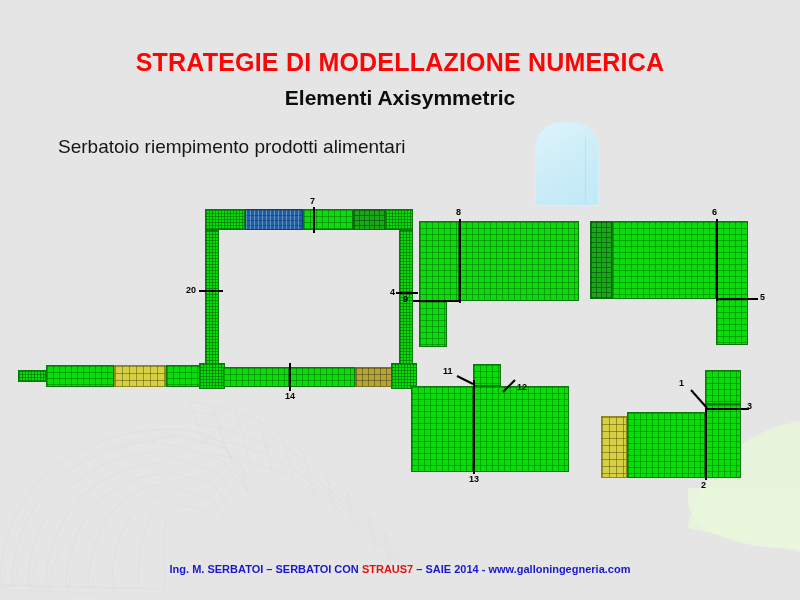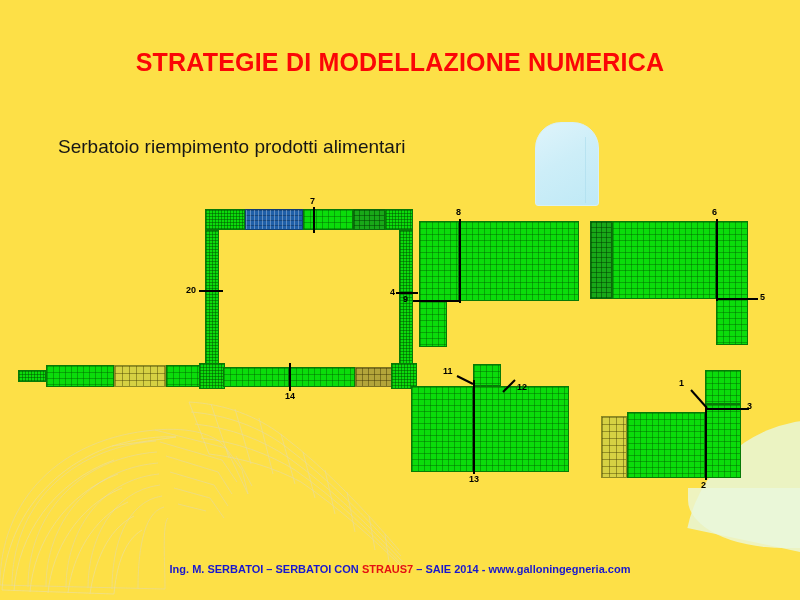--- a/index.html
+++ b/index.html
@@ -1,20 +1,20 @@
 <!DOCTYPE html>
 <html><head>
 <meta charset="utf-8">
 <style>
   html,body{margin:0;padding:0;}
   body{
     width:800px;height:600px;overflow:hidden;background:#ffffff;
     font-family:"Liberation Sans", sans-serif;position:relative;
   }
-  #slide{position:absolute;inset:0;width:800px;height:600px;overflow:hidden;background:#fde047;}
+  #slide{position:absolute;inset:0;width:800px;height:600px;overflow:hidden;background:#e5e5e5;}
 
   
   .bg-layer{position:absolute;inset:0;pointer-events:none;}
   .bg-wire{position:absolute;opacity:.55;}
   .blue-tank{
     position:absolute;left:535px;top:122px;width:62px;height:82px;
     background:linear-gradient(150deg,#dff4fb 0%,#cdeef8 45%,#bfe9f6 100%);
     border:1.5px solid #d7f0f7;
     border-radius:26px 26px 3px 3px;
   }
@@ -169,20 +169,21 @@
         <path d="M112,16 L176,7"></path>
       </g>
     </svg>
 
     <div class="green-wedge"></div>
     <div class="green-wedge2"></div>
     <div class="blue-tank"></div>
   </div>
 
   <div class="title">STRATEGIE DI MODELLAZIONE NUMERICA</div>
+  <div class="subtitle">Elementi Axisymmetric</div>
   <div class="line1">Serbatoio riempimento prodotti alimentari</div>
 
   <div class="panel" style="left:0px;top:195px;width:420px;height:215px;">
 
     <div class="mesh mesh-green mesh-fine" style="left:205px;top:14px;width:40px;height:21px;"></div>
     <div class="mesh mesh-blue" style="left:245px;top:14px;width:58px;height:21px;"></div>
     <div class="mesh mesh-green" style="left:303px;top:14px;width:50px;height:21px;"></div>
     <div class="mesh mesh-darkgreen" style="left:353px;top:14px;width:32px;height:21px;"></div>
     <div class="mesh mesh-green mesh-fine" style="left:385px;top:14px;width:28px;height:21px;"></div>
 

